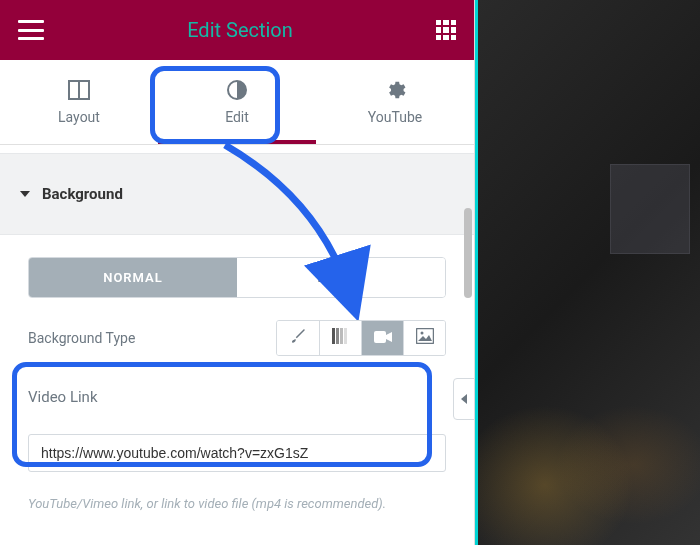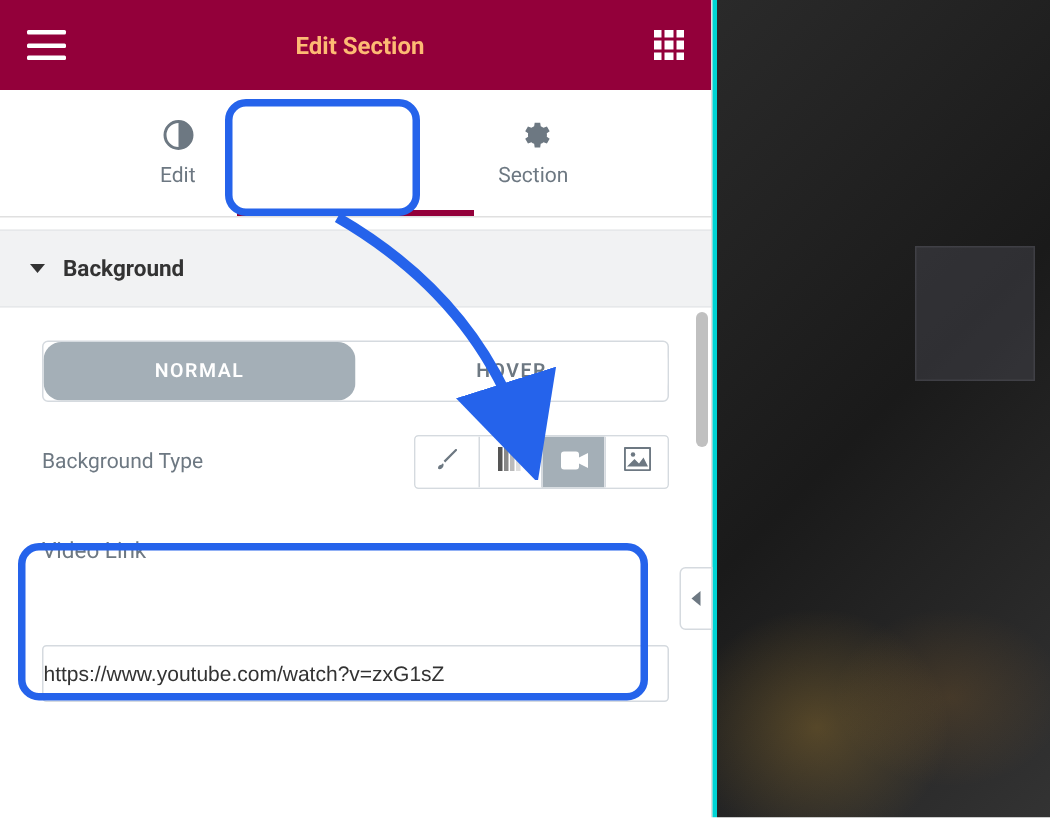--- a/index.html
+++ b/index.html
@@ -5,49 +5,49 @@
 * { box-sizing: border-box; margin: 0; padding: 0; }
 body { font-family: -apple-system, BlinkMacSystemFont, "Segoe UI", Roboto, Arial, sans-serif; background: #fff; width: 700px; height: 545px; overflow: hidden; position: relative; }
 
 .container { display: flex; height: 545px; }
 .sidebar { width: 475px; display: flex; flex-direction: column; border-right: 1px solid #ddd; position: relative; }
 .preview { flex: 1; background: linear-gradient(135deg, #2a2a2a 0%, #1a1a1a 50%, #333 100%); border-left: 3px solid #00d4d4; position: relative; overflow: hidden; }
 
 .header { background: #93003a; height: 60px; display: flex; align-items: center; justify-content: space-between; padding: 0 18px; }
 .hamburger { width: 26px; height: 20px; display: flex; flex-direction: column; justify-content: space-between; cursor: pointer; }
 .hamburger span { height: 3px; background: #fff; border-radius: 1px; }
-.header-title { color: #fdba74; font-size: 16px; font-weight: 700; }
+.header-title { color: #14b8a6; font-size: 20px; font-weight: 400; }
 .grid-icon { width: 20px; height: 20px; display: grid; grid-template-columns: repeat(3,1fr); grid-template-rows: repeat(3,1fr); gap: 2px; cursor: pointer; }
 .grid-icon span { background: #fff; }
 
 .tabs { display: flex; height: 85px; border-bottom: 1px solid #e0e0e0; position: relative; }
 .tab { flex: 1; display: flex; flex-direction: column; align-items: center; justify-content: center; color: #6d7882; cursor: pointer; gap: 8px; }
 .tab-icon { width: 22px; height: 22px; display: flex; align-items: center; justify-content: center; }
 .tab-label { font-size: 14px; }
 .tab.active::after { content: ""; position: absolute; bottom: 0; height: 4px; background: #93003a; width: 33.33%; left: 33.33%; }
 
 .scroll-area { flex: 1; overflow-y: auto; position: relative; }
-.section-title-row { display: flex; align-items: center; padding: 16px 20px; background: #f1f2f3; border-bottom: 1px solid #e6e8ea; gap: 12px; border-top: 1px solid #e6e8ea; margin-top: 8px;}
+.section-title-row { display: flex; align-items: center; padding: 31px 20px; background: #f1f2f3; border-bottom: 1px solid #e6e8ea; gap: 12px; border-top: 1px solid #e6e8ea; margin-top: 8px;}
 .caret-down { width: 0; height: 0; border-left: 5px solid transparent; border-right: 5px solid transparent; border-top: 6px solid #333; }
 .section-title { font-weight: 700; font-size: 15px; color: #333; }
 
 .state-toggle { display: flex; margin: 22px 28px 0 28px; border: 1px solid #d5dadf; border-radius: 4px; overflow: hidden; }
-.state-btn { flex: 1; text-align: center; padding: 12px 15px; font-size: 13px; letter-spacing: 1px; font-weight: 600; color: #6d7882; background: #fff; cursor: pointer; border-radius: 12px; }
+.state-btn { flex: 1; text-align: center; padding: 12px 15px; font-size: 13px; letter-spacing: 1px; font-weight: 600; color: #6d7882; background: #fff; cursor: pointer; }
 .state-btn.active { background: #a4afb7; color: #fff; }
 
 .field-row { display: flex; align-items: center; justify-content: space-between; padding: 22px 28px 10px 28px; }
 .field-label { font-size: 14px; color: #6d7882; text-align: center; }
 .bg-type-group { display: flex; border: 1px solid #d5dadf; border-radius: 3px; overflow: hidden; }
 .bg-type-btn { width: 42px; height: 34px; display: flex; align-items: center; justify-content: center; border-left: 1px solid #d5dadf; cursor: pointer; background: #fff; }
 .bg-type-btn:first-child { border-left: none; }
 .bg-type-btn.active { background: #a4afb7; }
 
 .video-link-section { margin: 8px 18px 8px 18px; padding: 14px 10px 14px 10px; }
 .video-link-label { font-size: 15px; color: #6d7882; margin-bottom: 28px; }
-.video-link-input { width: 100%; padding: 10px 0; border: 1px solid #d5dadf; border-radius: 3px; font-size: 14px; color: #333; margin-top: 26px; }
+.video-link-input { width: 100%; padding: 10px 12px; border: 1px solid #d5dadf; border-radius: 3px; font-size: 14px; color: #333; }
 .helper-text { margin: 2px 28px; font-size: 13px; color: #a4afb7; font-style: italic; line-height: 1.5; }
 
 .collapse-handle { position: absolute; right: -1px; top: 378px; width: 22px; height: 42px; background: #fff; border: 1px solid #d5dadf; border-radius: 4px 0 0 4px; display: flex; align-items: center; justify-content: center; cursor: pointer; z-index: 5; }
 .chevron-left { width: 0; height: 0; border-top: 5px solid transparent; border-bottom: 5px solid transparent; border-right: 6px solid #6d7882; }
 
 .highlight-style { position: absolute; left: 150px; top: 66px; width: 130px; height: 78px; border: 5px solid #2563eb; border-radius: 14px; pointer-events: none; z-index: 10; }
 .highlight-video { position: absolute; left: 12px; top: 362px; width: 420px; height: 105px; border: 5px solid #2563eb; border-radius: 14px; pointer-events: none; z-index: 10; }
 
 .arrow-svg { position: absolute; left: 210px; top: 140px; z-index: 9; pointer-events: none; }
 
@@ -75,36 +75,45 @@
           <span></span>
           <span></span>
           <span></span>
           <span></span>
           <span></span>
           <span></span>
         </div>
     </div>
 
     <div class="tabs">
+      <div class="tab">
+        <div class="tab-icon">
+          <svg width="22" height="22" viewBox="0 0 22 22">
+              <rect x="1" y="2" width="20" height="18" fill="none" stroke="#6d7882" stroke-width="2"></rect>
+              <line x1="11" y1="2" x2="11" y2="20" stroke="#6d7882" stroke-width="2"></line>
+            </svg>
+        </div>
+        <div class="tab-label">Layout</div>
+      </div>
       <div class="tab active">
         <div class="tab-icon">
           <svg width="22" height="22" viewBox="0 0 22 22">
               <circle cx="11" cy="11" r="9" fill="none" stroke="#6d7882" stroke-width="2"></circle>
               <path d="M11 2 A9 9 0 0 1 11 20 Z" fill="#6d7882"></path>
             </svg>
         </div>
         <div class="tab-label">Edit</div>
       </div>
       <div class="tab">
         <div class="tab-icon">
           <svg width="22" height="22" viewBox="0 0 24 24">
               <path fill="#6d7882" d="M12 8a4 4 0 100 8 4 4 0 000-8zm9.4 4a7.5 7.5 0 00-.1-1.2l2.1-1.6-2-3.4-2.5 1a7.6 7.6 0 00-2-1.2L16.5 3h-4l-.4 2.6a7.6 7.6 0 00-2 1.2l-2.5-1-2 3.4 2.1 1.6a7.5 7.5 0 000 2.4l-2.1 1.6 2 3.4 2.5-1a7.6 7.6 0 002 1.2l.4 2.6h4l.4-2.6a7.6 7.6 0 002-1.2l2.5 1 2-3.4-2.1-1.6c.1-.4.1-.8.1-1.2z"></path>
             </svg>
         </div>
-        <div class="tab-label">Section</div>
+        <div class="tab-label">YouTube</div>
       </div>
     </div>
 
     <div class="scroll-area">
       <div class="scrollbar-fake"></div>
       <div class="section-title-row">
         <div class="caret-down"></div>
         <div class="section-title">Background</div>
       </div>
 
@@ -150,20 +159,21 @@
                 </svg>
             </span>
           </div>
         </div>
       </div>
 
       <div class="video-link-section">
         <div class="video-link-label">Video Link</div>
         <input class="video-link-input" type="text" value="https://www.youtube.com/watch?v=zxG1sZ" style="">
       </div>
+      <div class="helper-text">YouTube/Vimeo link, or link to video file (mp4 is recommended).</div>
     </div>
 
     <div class="highlight-style"></div>
     <div class="highlight-video"></div>
     <svg class="arrow-svg" width="180" height="180">
       <defs>
           <marker id="ah" markerWidth="10" markerHeight="10" refX="6" refY="5" orient="auto">
             <path d="M0,0 L10,5 L0,10 Z" fill="#2563eb"></path>
           </marker>
         </defs>

